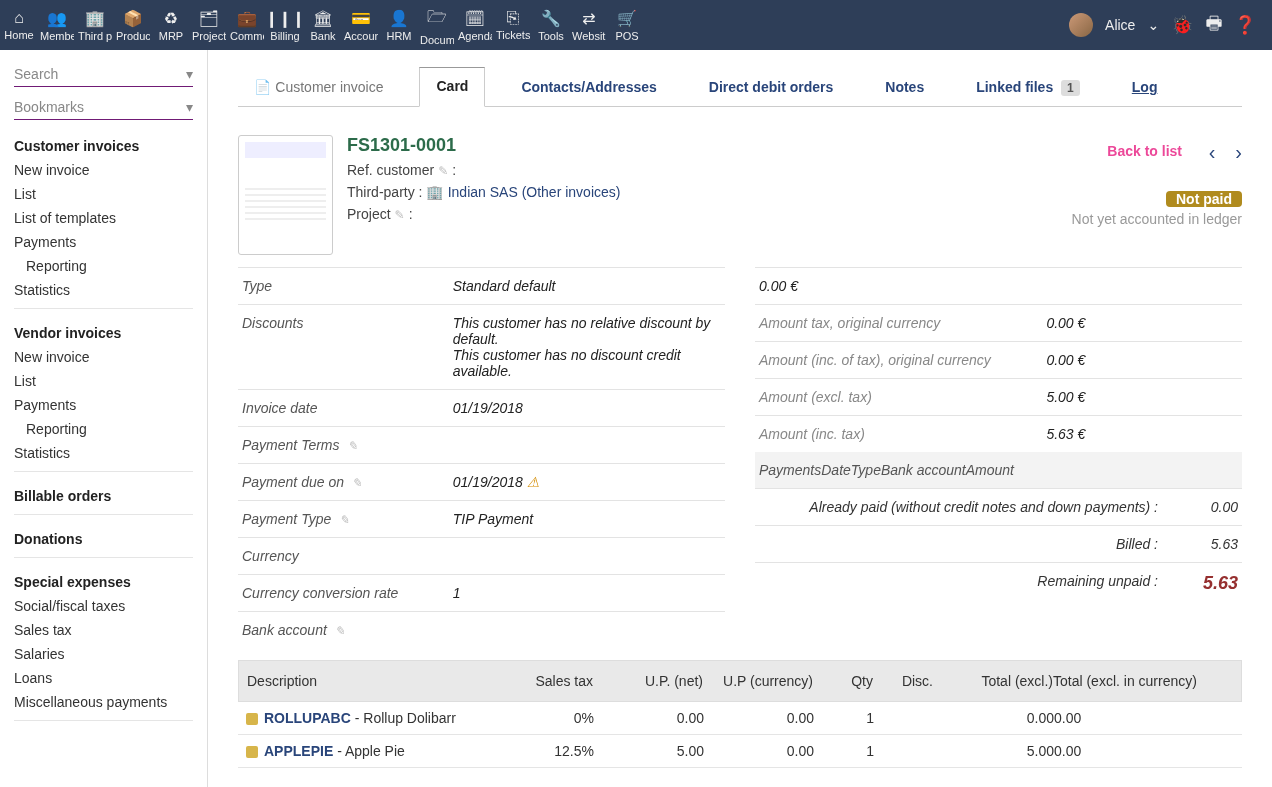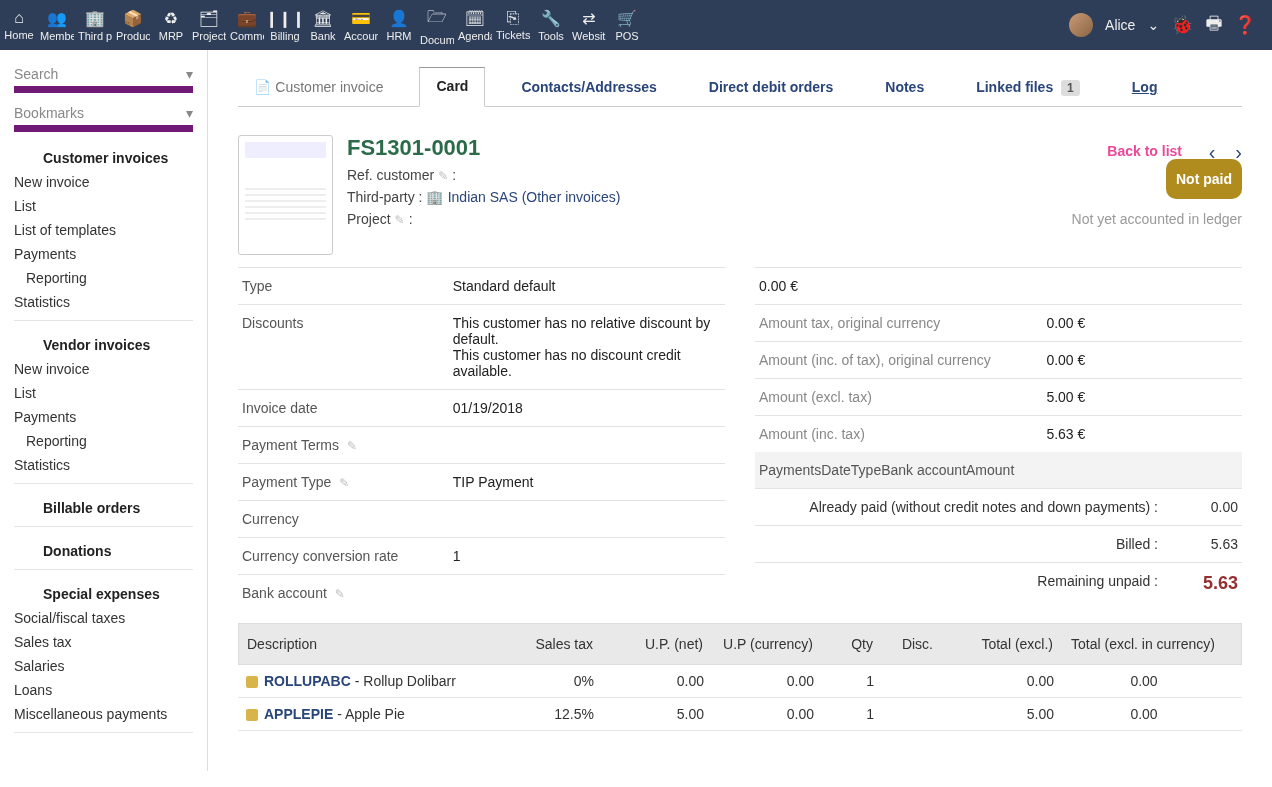--- a/index.html
+++ b/index.html
@@ -12,65 +12,65 @@
   .topnav-item { width: 38px; color: #eee; text-align: center; display: flex; flex-direction: column; align-items: center; justify-content: center; cursor: pointer; position: relative; overflow: hidden; }
   .topnav-item .icon { font-size: 16px; margin-bottom: 2px; }
   .topnav-item .lbl { font-size: 11px; white-space: nowrap; max-width: 34px; overflow: hidden; }
   .topnav-item.active::after { content:''; position:absolute; bottom:-6px; left:50%; transform:translateX(-50%); width:0; height:0; border:6px solid transparent; border-bottom-color:#fff; }
   .topnav-right { display: flex; align-items: center; gap: 12px; color: #eee; }
   .avatar { width: 24px; height: 24px; border-radius: 50%; background: linear-gradient(135deg,#c97,#864); }
   .tricon { font-size: 18px; cursor: pointer; }
 
   .main { display: flex; }
   .sidebar { width: 208px; border-right: 1px solid #ddd; padding: 12px 0 30px; }
-  .sidebar-select { margin: 0 14px 8px; border-bottom: 7px solid #701a75; padding: 4px 0; color: #888; display: flex; justify-content: space-between; cursor: pointer; }
-  .sidebar-section-title { font-weight: bold; color: #222; padding: 10px 14px 4px; margin-left: 29px; }
+  .sidebar-select { margin: 0 14px 8px; border-bottom: 1px solid #701a75; padding: 4px 0; color: #888; display: flex; justify-content: space-between; cursor: pointer; }
+  .sidebar-section-title { font-weight: bold; color: #222; padding: 10px 14px 4px; }
   .sidebar-link { padding: 4px 14px; color: #333; cursor: pointer; }
   .sidebar-link.sub { padding-left: 26px; }
   .sidebar-hr { border: 0; border-top: 1px solid #e5e5e5; margin: 6px 14px; }
 
   .content { flex: 1; padding: 16px 30px 40px; }
 
   .tabs { display: flex; border-bottom: 1px solid #ccc; gap: 20px; align-items: flex-end; }
   .tab { padding: 10px 16px 12px; color: #29457a; font-weight: bold; cursor: pointer; position: relative; top: 1px; }
   .tab.muted { color: #777; font-weight: normal; }
   .tab.active { border: 1px solid #ccc; border-bottom: 1px solid #fff; border-top: 1px solid #999; color: #222; }
   .badge { background: #ddd; color: #555; border-radius: 3px; padding: 1px 6px; font-size: 12px; margin-left: 4px; }
   .tab.under { text-decoration: underline; }
 
   .card-head { display: flex; margin: 28px 0 12px; position: relative; }
   .thumb { width: 95px; height: 120px; border: 1px solid #ccc; border-radius: 3px; background: #fff; padding: 6px; position: relative; }
   .thumb::before { content:''; display:block; height:16px; background:#eef; margin-bottom:30px;}
   .thumb .bar { height:2px; background:#eee; margin:4px 0; }
   .head-info { margin-left: 14px; }
-  .ref { font-size: 22px; font-weight: bold; color: #2c6b4a; }
+  .ref { font-size: 18px; font-weight: bold; color: #2c6b4a; }
   .head-row { margin-top: 6px; color: #444; }
   .pencil { color: #bbb; font-size: 12px; margin: 0 4px; }
   .back-link { position: absolute; right: 60px; top: 8px; color:#ec4899; font-weight:bold; cursor:pointer; }
   .nav-arrows { position:absolute; right:0; top:6px; display:flex; gap:20px; color:#29457a; font-size:20px; }
   .nav-arrows span { cursor:pointer; }
-  .status-badge { position:absolute; right:0; top:24px; background:#b08b1e; color:#fff; padding:12px 10px; border-radius:10px; font-weight:bold; }
+  .status-badge { position:absolute; right:0; top:56px; background:#b08b1e; color:#fff; padding:0 10px; border-radius:4px; font-weight:bold; }
   .ledger { position:absolute; right:0; top:76px; color:#999;padding-left:8px; }
 
   .detail-cols { display:flex; gap:30px; margin-top:6px; }
-  .col { flex:1; }
+  .col { flex:1;font-style:italic; }
   .drow { display:flex; border-top:1px solid #e3e3e3; padding:10px 4px; }
   .dlabel { width:44%; color:#555; }
   .dlabel.light { color:#888; }
   .dval { flex:1; color:#222; }
   .warn { color:#d38b00; }
   .payhead { background:#f3f3f3; padding:10px 4px; font-weight:normal; color:#555; display:flex; }
   .sumrow { display:flex; border-top:1px solid #e3e3e3; padding:10px 4px; }
   .sumrow .s1 { flex:1; text-align:right; color:#333; } .sumrow .s2{ width:80px; text-align:right; }
   .sumrow.big .s2 { color:#963030; font-weight:bold; font-size:18px; }
 
   .lines-wrap { margin-top:12px; }
   .lines-head { display:flex; background:#e9e9e9; padding:12px 8px; color:#333; border:1px solid #ddd; }
   .lines-row { display:flex; padding:8px 8px; border-bottom:1px solid #e5e5e5; }
-  .c-desc{ flex:1; } .c-tax{ width:90px;text-align:right;} .c-up{width:110px;text-align:right;} .c-upc{width:110px;text-align:right;} .c-qty{width:60px;text-align:right;} .c-disc{width:60px;text-align:right;} .c-tot{width:120px;text-align:right;} .c-totc{width:180px;text-align:center;}
+  .c-desc{ flex:1; } .c-tax{ width:90px;text-align:right;} .c-up{width:110px;text-align:right;} .c-upc{width:110px;text-align:right;} .c-qty{width:60px;text-align:right;} .c-disc{width:60px;text-align:right;} .c-tot{width:120px;text-align:right;} .c-totc{width:180px;text-align:left;}
   .prod-ico { display:inline-block; width:12px; height:12px; background:#d7b54a; border-radius:2px; vertical-align:middle; margin-right:6px; }
   .prod-ref { color:#29457a; font-weight:bold; }
 </style>
 </head>
 <body>
 
 <div class="topnav">
   <div class="topnav-left" id="topnav-left">
       <div class="topnav-item">
         <div class="icon">⌂</div>
@@ -238,20 +238,24 @@
             <div class="dval" style="white-space: pre-line;">This customer has no relative discount by default.
 This customer has no discount credit available.</div>
           </div>
           <div class="drow">
             <div class="dlabel">Invoice date</div>
             <div class="dval" style="white-space: pre-line;">01/19/2018</div>
           </div>
           <div class="drow">
             <div class="dlabel">Payment Terms <span class="pencil">✎</span></div>
             <div class="dval" style="white-space: pre-line;"></div>
+          </div>
+          <div class="drow">
+            <div class="dlabel">Payment due on <span class="pencil">✎</span></div>
+            <div class="dval" style="white-space: pre-line;">01/19/2018<span class="warn"> ⚠</span></div>
           </div>
           <div class="drow">
             <div class="dlabel">Payment Type <span class="pencil">✎</span></div>
             <div class="dval" style="white-space: pre-line;">TIP Payment</div>
           </div>
           <div class="drow">
             <div class="dlabel">Currency</div>
             <div class="dval" style="white-space: pre-line;"></div>
           </div>
           <div class="drow">

